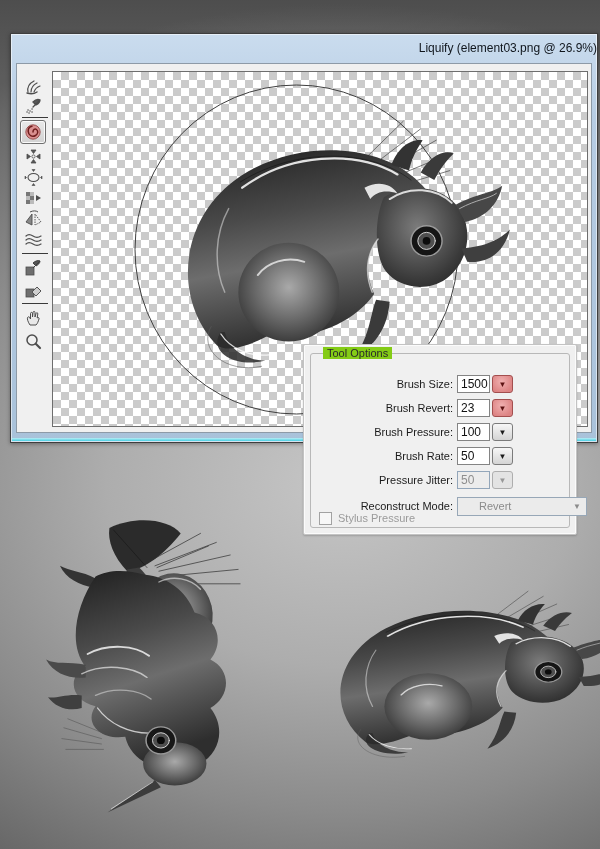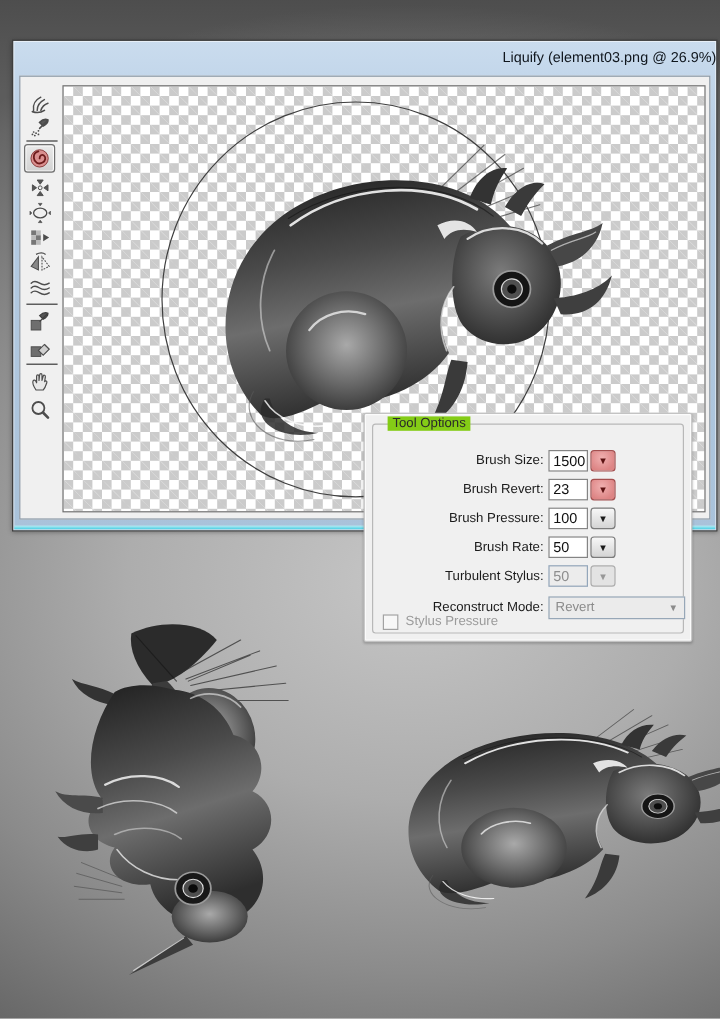--- a/index.html
+++ b/index.html
@@ -92,21 +92,21 @@
   }
   .arrow-btn.hot{
     border-color:#a34f4f;
     background:radial-gradient(circle at 45% 35%, #f0b0b0, #dd8484 75%);
     color:#5c1212;
   }
   .arrow-btn.disabled{
     background:#e3e3e3;border-color:#aeaeae;color:#979797;cursor:default;
   }
   .dropdown{
-    width:107px;height:17px;margin-left:0;padding-left:5px;
+    width:107px;height:17px;margin-left:0;padding-left:21px;
     background:#ebebeb;border:1px solid #97a7b7;
     display:flex;align-items:center;color:#8b8b8b;font-size:11px;
   }
   .dropdown .dd-arrow{margin-left:auto;margin-right:5px;font-size:8px;color:#8b8b8b;}
   .chk-row{position:absolute;left:8px;height:14px;display:flex;align-items:center;}
   .checkbox{
     width:11px;height:11px;background:#f7f7f7;border:1px solid #a2a2a2;margin-right:6px;
   }
   .chk-label{color:#9b9b9b;font-size:11px;}
 
@@ -359,21 +359,21 @@
 
       <div class="opt-row" style="top:81px">
         <span class="opt-label">Brush Rate:</span>
         <div class="val">50</div>
         <div class="arrow-btn">
             <span>▼</span>
           </div>
       </div>
 
       <div class="opt-row" style="top:105px">
-        <span class="opt-label">Turbulent Stylus:</span>
+        <span class="opt-label">Pressure Jitter:</span>
         <div class="val disabled">50</div>
         <div class="arrow-btn disabled">
             <span>▼</span>
           </div>
       </div>
 
       <div class="opt-row" style="top:131px">
         <span class="opt-label">Reconstruct Mode:</span>
         <div class="dropdown">
           <span>Revert</span>

